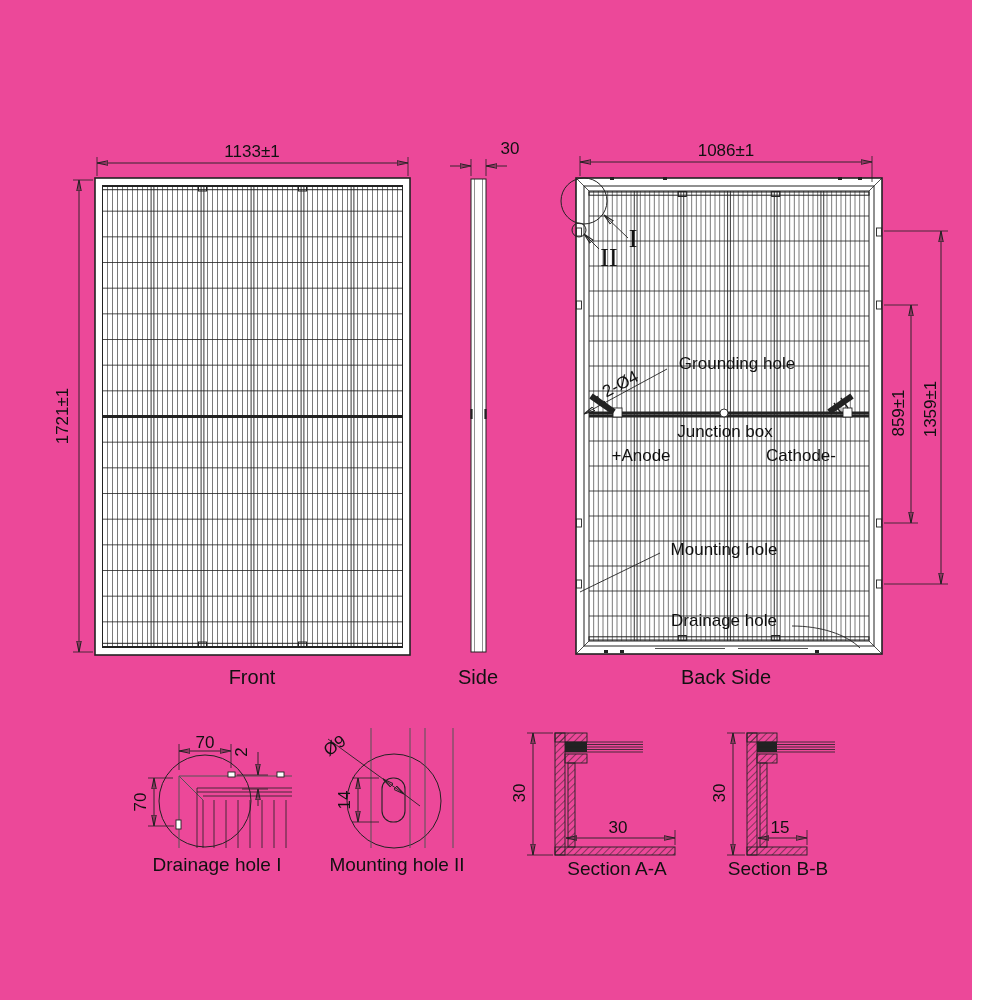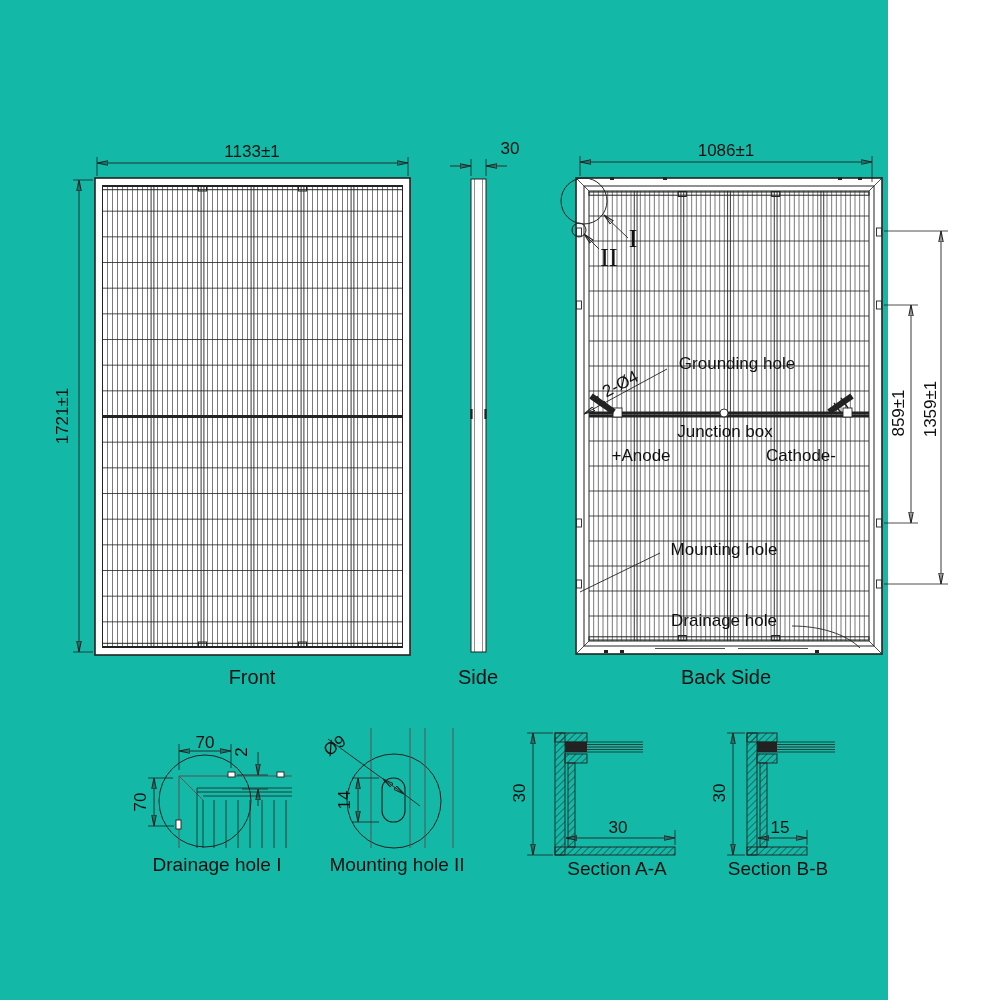--- a/index.html
+++ b/index.html
@@ -1,16 +1,16 @@
 <!DOCTYPE html>
 <html><head>
 <meta charset="utf-8">
 <style>
   html,body{margin:0;padding:0;background:#fff;}
-  .stage{position:relative;width:888px;height:1000px;background:#14b8a6;
+  .stage{position:relative;width:972px;height:1000px;background:#ec4899;
          font-family:"Liberation Sans",sans-serif;}
   svg{display:block;}
   svg line, svg rect, svg circle, svg path, svg polyline{stroke:#222;fill:none;}
   .ext{stroke-width:0.8;}
   .dimline{stroke-width:0.9;}
   .leader{stroke-width:0.9;}
   .frame{stroke-width:1.6;fill:#fff;}
   .inner{stroke-width:1;fill:#fff;}
   .thinline{stroke:#555;stroke-width:1;}
   text{fill:#111;stroke:none;font-family:"Liberation Sans",sans-serif;}

